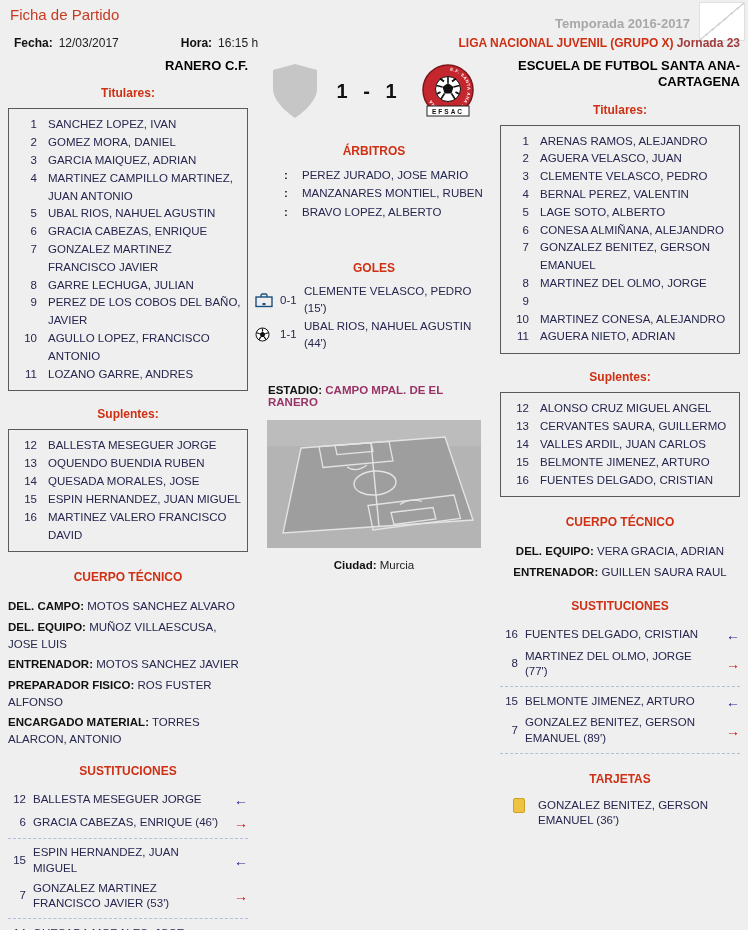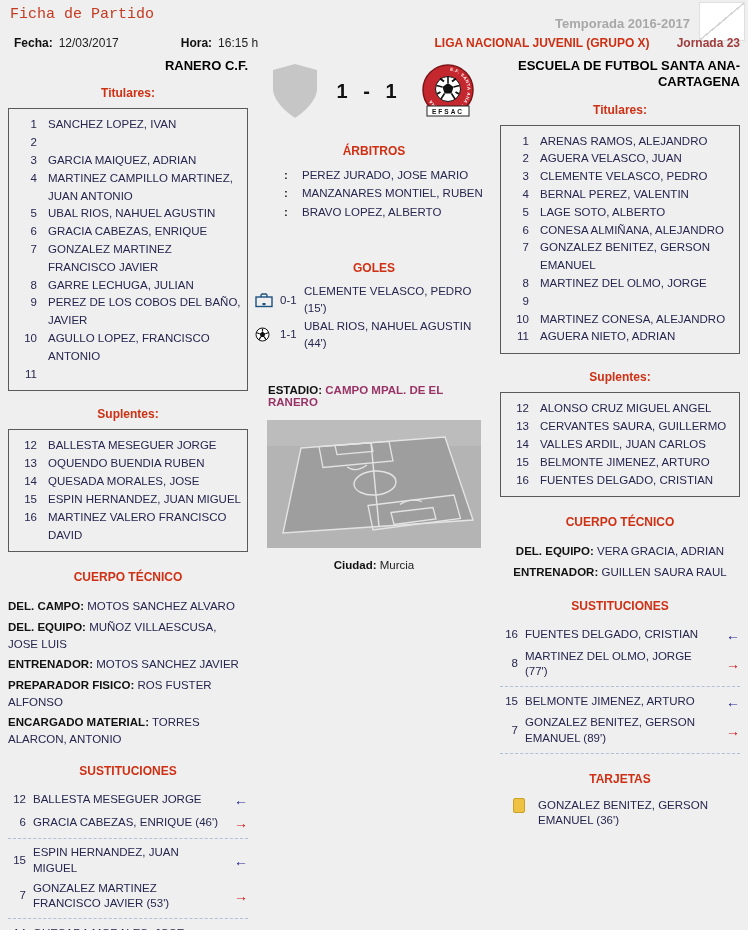--- a/index.html
+++ b/index.html
@@ -5,30 +5,30 @@
   html,body{margin:0;padding:0;}
   body{
     width:748px;height:930px;position:relative;overflow:hidden;
     background:#EFEFEF;
     font-family:"Liberation Sans", sans-serif;
     color:#26264F;font-size:12px;
   }
   .b{font-weight:bold;color:#111;}
   
   .topbar{position:absolute;left:0;top:0;width:748px;height:26px;}
-  .page-title{position:absolute;left:10px;top:6px;font-size:15px;color:#C53B22;font-family:Liberation Mono, monospace;}
+  .page-title{position:absolute;left:10px;top:6px;font-size:15px;color:#C53B22;}
   .season{position:absolute;right:58px;top:16px;font-size:13px;font-weight:bold;color:#A8A8A8;}
   .broken-img{position:absolute;top:2px;right:3px;width:44px;height:37px;border:1px solid #E0E0E0;
     background:linear-gradient(to bottom right,#FFFFFF 48.5%,#D7D7D7 48.5%,#D7D7D7 51.5%,#FFFFFF 51.5%);}
   
   .meta-row{position:absolute;left:0;top:36px;width:748px;}
   .meta-left{position:absolute;left:14px;top:0;font-size:12px;color:#222;}
   .meta-left span{margin-right:6px;}
   .meta-left .gap{margin-left:18px;padding-left:38px;}
-  .meta-right{position:absolute;right:8px;top:0;display:flex;gap:27px;font-size:12px;font-weight:bold;}
+  .meta-right{position:absolute;right:8px;top:0;display:flex;gap:3px;font-size:12px;font-weight:bold;}
   .comp{color:#CE2F12;}
   .jornada{color:#9E3B3B;}
   
   .col{position:absolute;top:56px;}
   .col-left{left:8px;width:240px;}
   .col-center{left:252px;width:244px;}
   .col-right{left:500px;width:240px;}
   .team-name{text-align:right;font-weight:bold;font-size:13px;color:#000;line-height:1.25;margin:2px 0 12px;}
   .sec{text-align:center;font-weight:bold;font-size:12px;color:#CF3013;margin:12px 0 8px;}
   .roster-box{border:1px solid #5A5A5A;padding:7px 4px 7px 2px;}
@@ -91,20 +91,21 @@
   <div class="team-name">RANERO C.F.</div>
 
   <div class="sec">Titulares:</div>
   <div class="roster-box">
     <div class="r-row">
         <span class="r-num">1</span>
         <span class="r-name">SANCHEZ LOPEZ, IVAN</span>
       </div>
     <div class="r-row">
         <span class="r-num">2</span>
+        <span class="r-name">GOMEZ MORA, DANIEL</span>
       </div>
     <div class="r-row">
         <span class="r-num">3</span>
         <span class="r-name">GARCIA MAIQUEZ, ADRIAN</span>
       </div>
     <div class="r-row">
         <span class="r-num">4</span>
         <span class="r-name">MARTINEZ CAMPILLO MARTINEZ, JUAN ANTONIO</span>
       </div>
     <div class="r-row">
@@ -126,20 +127,21 @@
     <div class="r-row">
         <span class="r-num">9</span>
         <span class="r-name">PEREZ DE LOS COBOS DEL BAÑO, JAVIER</span>
       </div>
     <div class="r-row">
         <span class="r-num">10</span>
         <span class="r-name">AGULLO LOPEZ, FRANCISCO ANTONIO</span>
       </div>
     <div class="r-row">
         <span class="r-num">11</span>
+        <span class="r-name">LOZANO GARRE, ANDRES</span>
       </div>
   </div>
 
   <div class="sec" style="margin-top:16px;">Suplentes:</div>
   <div class="roster-box">
     <div class="r-row">
         <span class="r-num">12</span>
         <span class="r-name">BALLESTA MESEGUER JORGE</span>
       </div>
     <div class="r-row">

